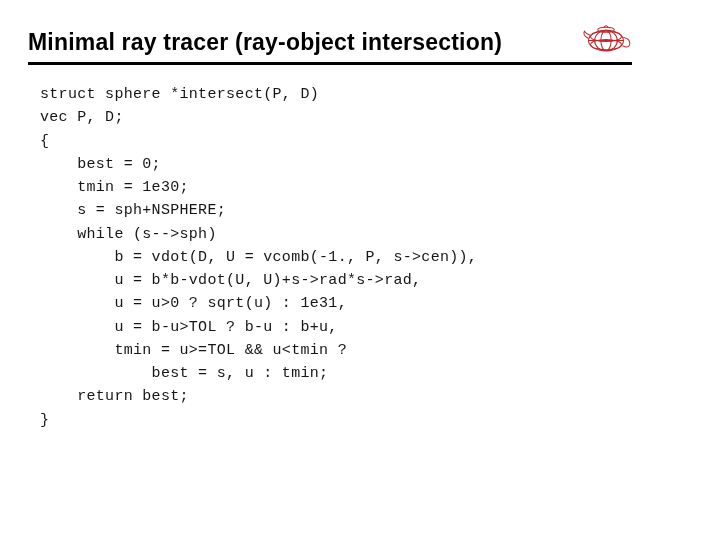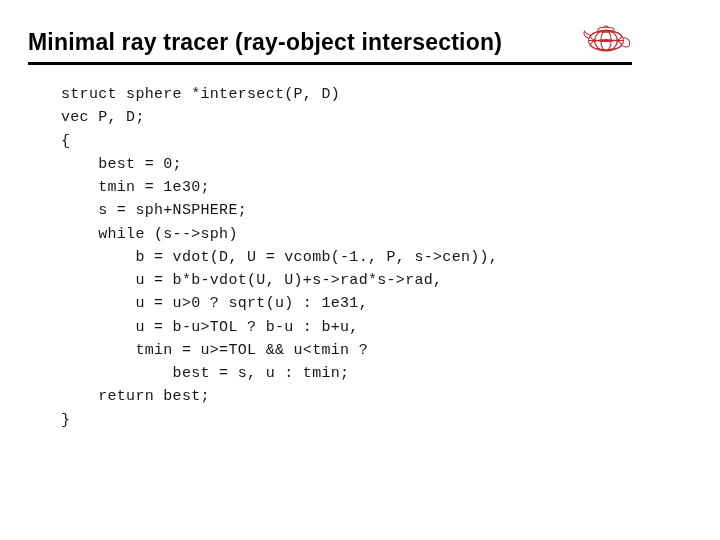--- a/index.html
+++ b/index.html
@@ -38,21 +38,21 @@
     width: 52px;
     height: 36px;
     margin-left: 8px;
     flex: 0 0 auto;
   }
   pre.code {
     font-family: "Courier New", Courier, monospace;
     font-size: 15px;
     line-height: 1.55;
     color: #161616;
-    margin: 0 0 0 33px;
+    margin: 0 0 0 12px;
     white-space: pre;
     letter-spacing: 0.3px;
   }
 </style>
 </head>
 <body>
 
 <div class="slide">
 
   <div class="title-row">

